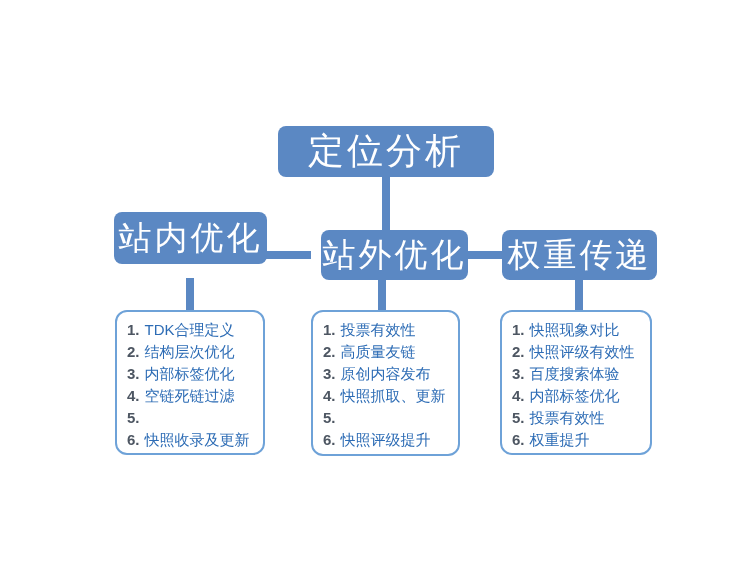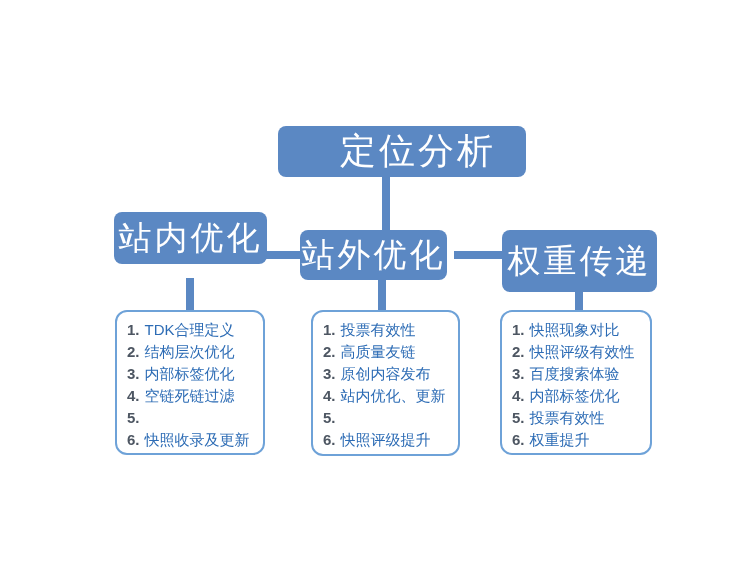--- a/index.html
+++ b/index.html
@@ -61,26 +61,26 @@
     font-size: 15px;
     margin-right: 5px;
   }
   .itext {
     color: #2d6cb5;
     font-weight: 400;
     font-size: 15px;
   }
 
   
-  .pos-root   { left: 278px; top: 126px; width: 216px; height: 51px; padding-left: 32px; }
+  .pos-root   { left: 278px; top: 126px; width: 216px; height: 51px; }
   .pos-vline-root { left: 382px; top: 175px; width: 8px;  height: 57px; }
 
   .pos-b1 { left: 114px; top: 212px; width: 153px; height: 52px; }
-  .pos-b2 { left: 300px; top: 230px; width: 147px; height: 50px; }
-  .pos-b3 { left: 502px; top: 230px; width: 155px; height: 62px; }
+  .pos-b2 { left: 321px; top: 230px; width: 147px; height: 50px; }
+  .pos-b3 { left: 502px; top: 230px; width: 155px; height: 50px; }
 
   .pos-h1 { left: 265px; top: 251px; width: 46px; height: 8px; }
   .pos-h2 { left: 454px; top: 251px; width: 50px; height: 8px; }
 
   .pos-s1 { left: 186px; top: 278px; width: 8px; height: 34px; }
   .pos-s2 { left: 378px; top: 278px; width: 8px; height: 34px; }
   .pos-s3 { left: 575px; top: 278px; width: 8px; height: 34px; }
 
   .pos-l1 { left: 115px; top: 310px; width: 150px; height: 145px; }
   .pos-l2 { left: 311px; top: 310px; width: 149px; height: 146px; }
@@ -146,21 +146,21 @@
     <div class="item">
       <span class="inum">2.</span>
       <span class="itext">高质量友链</span>
     </div>
     <div class="item">
       <span class="inum">3.</span>
       <span class="itext">原创内容发布</span>
     </div>
     <div class="item">
       <span class="inum">4.</span>
-      <span class="itext">站内优化、更新</span>
+      <span class="itext">快照抓取、更新</span>
     </div>
     <div class="item">
       <span class="inum">5.</span>
     </div>
     <div class="item">
       <span class="inum">6.</span>
       <span class="itext">快照评级提升</span>
     </div>
   </div>
 

